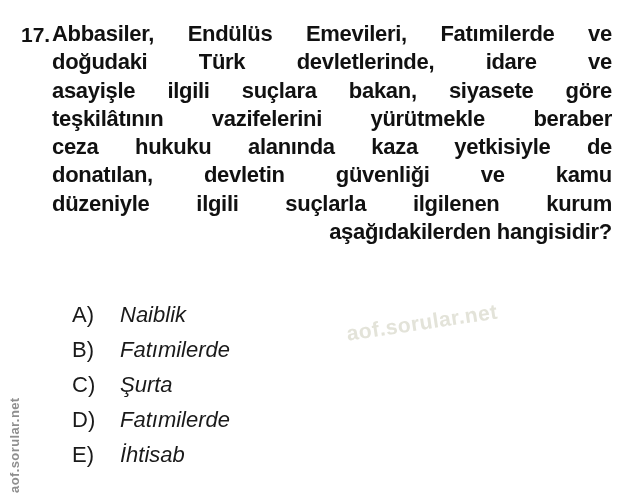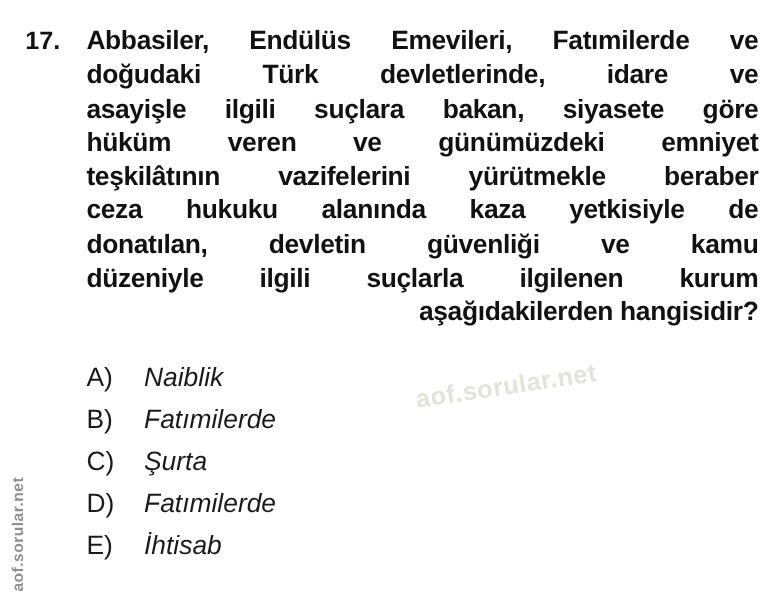--- a/index.html
+++ b/index.html
@@ -25,21 +25,21 @@
     font-size: 21px;
     font-weight: bold;
     line-height: 28.3px;
     color: #111111;
     white-space: nowrap;
   }
 
   
   .q-block {
     position: absolute;
-    left: 72px;
+    left: 52px;
     top: 20px;
     width: 560px;
     color: #111111;
   }
   .q-line {
     font-size: 22px;
     font-weight: bold;
     line-height: 28.3px;
     text-align: justify;
     text-align-last: justify;
@@ -105,21 +105,20 @@
 <body>
 
 <div class="page">
 
   <div class="q-number">17.</div>
 
   <div class="q-block">
     <div class="q-line">Abbasiler, Endülüs Emevileri, Fatımilerde&nbsp;ve</div>
     <div class="q-line">doğudaki Türk devletlerinde, idare&nbsp;ve</div>
     <div class="q-line">asayişle ilgili suçlara bakan, siyasete göre</div>
-    <div class="q-line">hüküm veren ve günümüzdeki emniyet</div>
     <div class="q-line">teşkilâtının vazifelerini yürütmekle beraber</div>
     <div class="q-line">ceza hukuku alanında kaza yetkisiyle&nbsp;de</div>
     <div class="q-line">donatılan, devletin güvenliği ve kamu</div>
     <div class="q-line">düzeniyle ilgili suçlarla ilgilenen kurum</div>
     <div class="q-line last">aşağıdakilerden hangisidir?</div>
   </div>
 
   <div class="options">
     <div class="option-row">
       <span class="option-label">A)</span>

